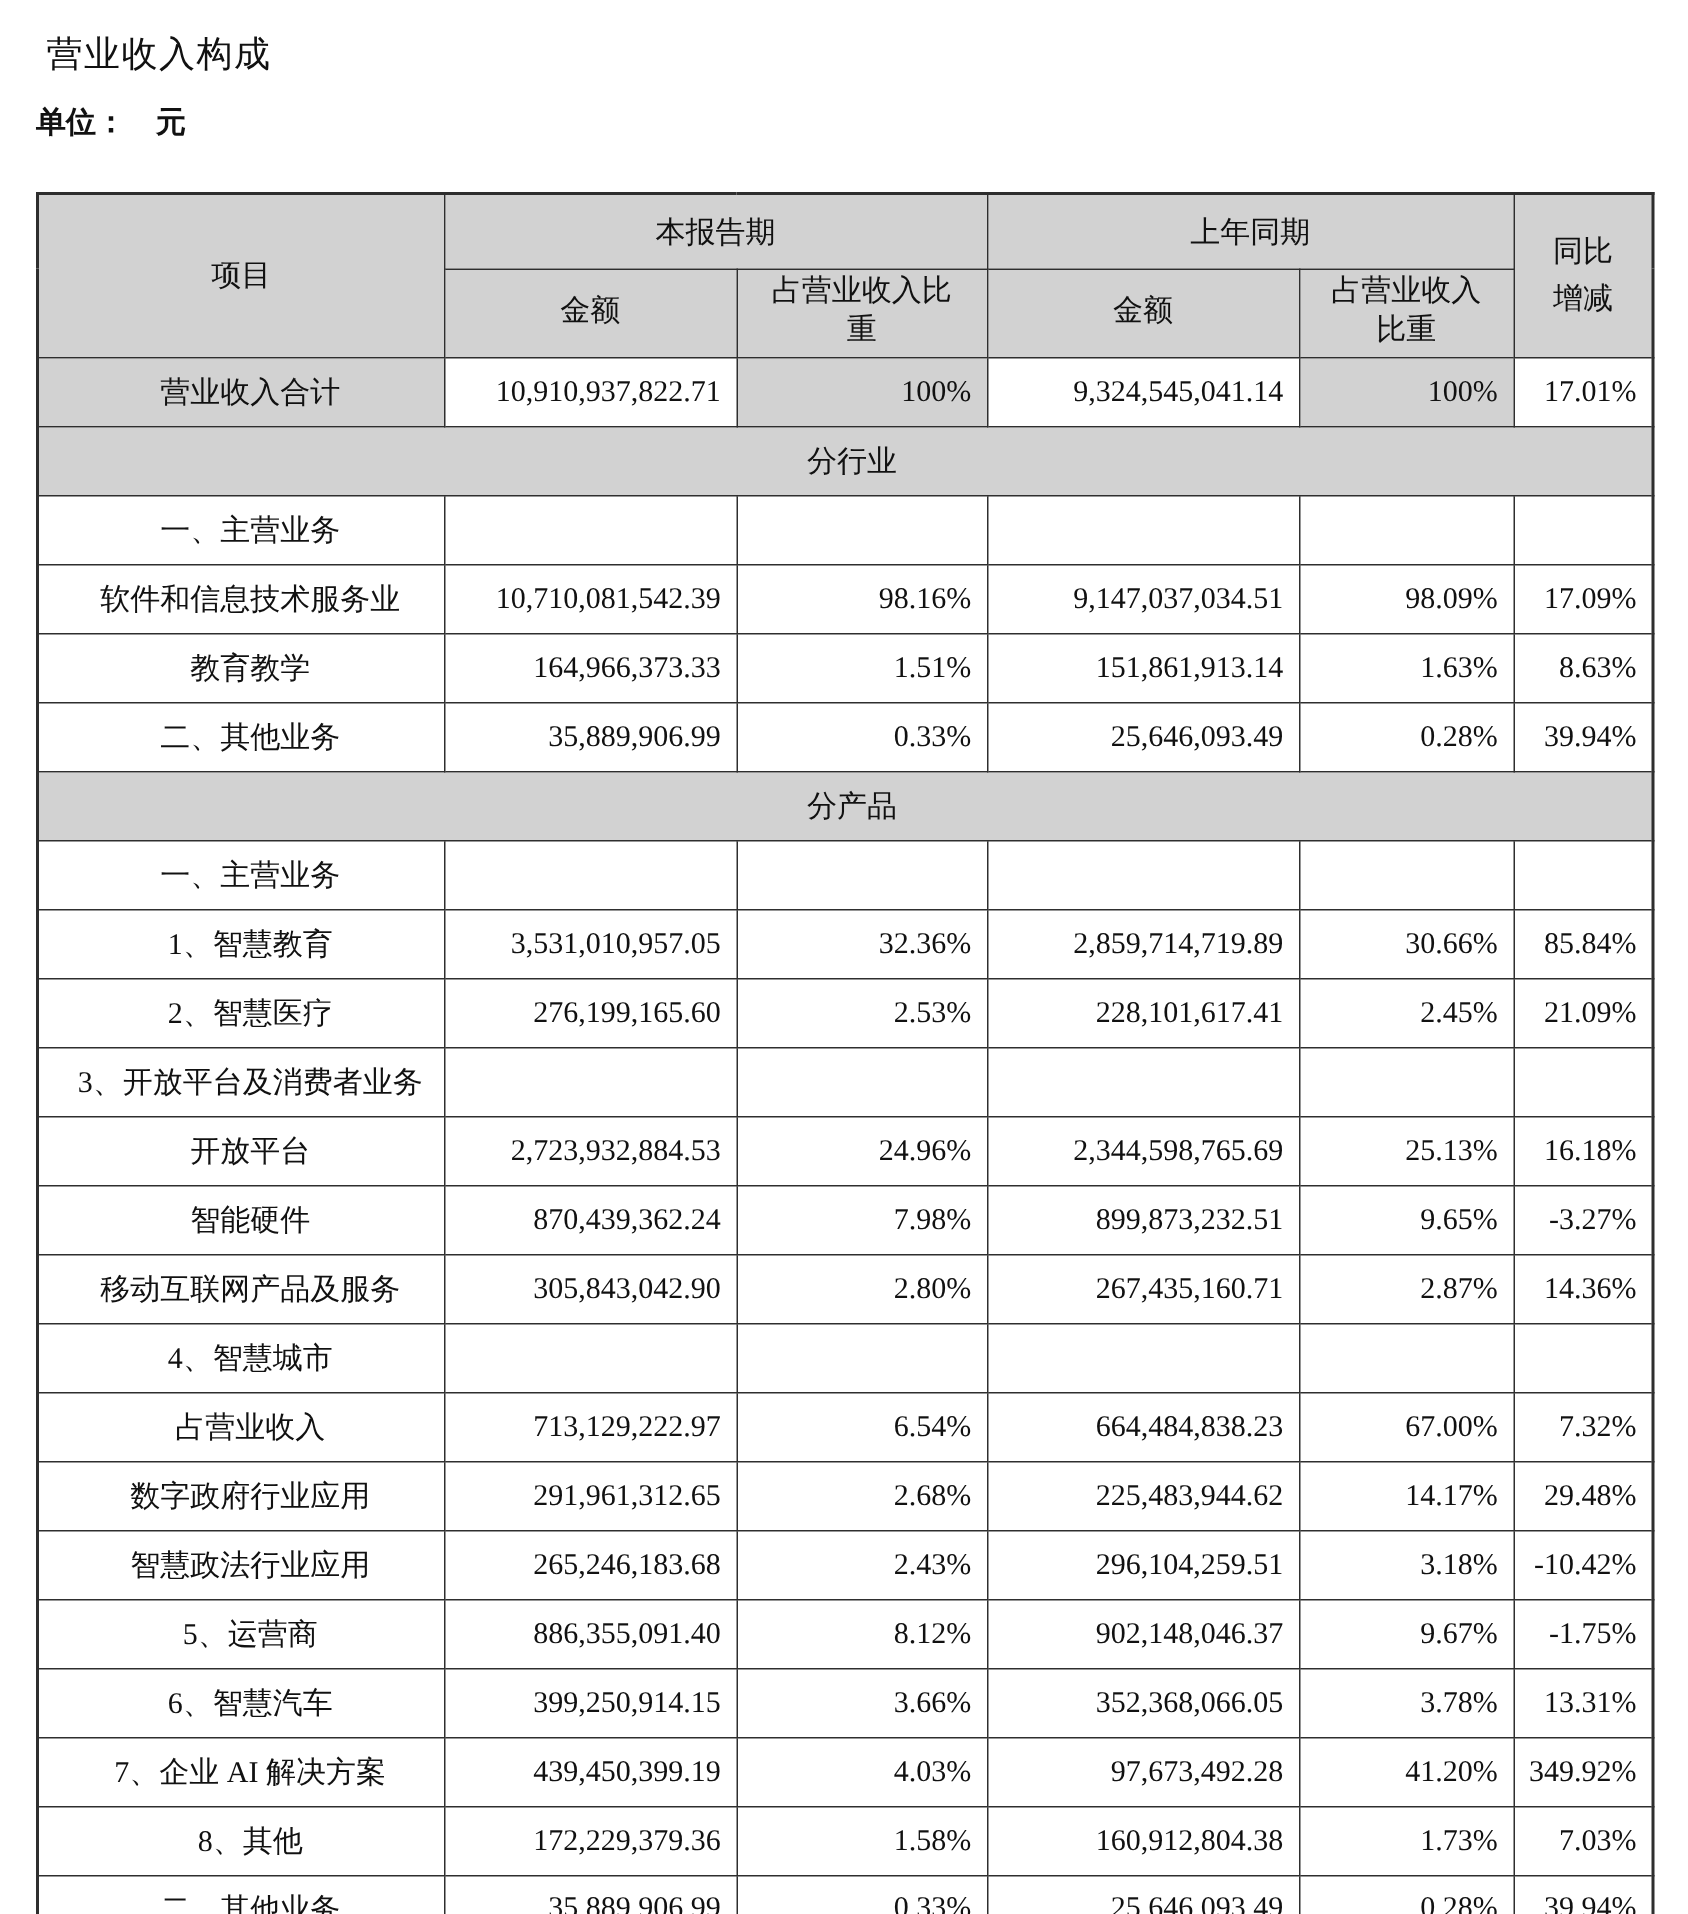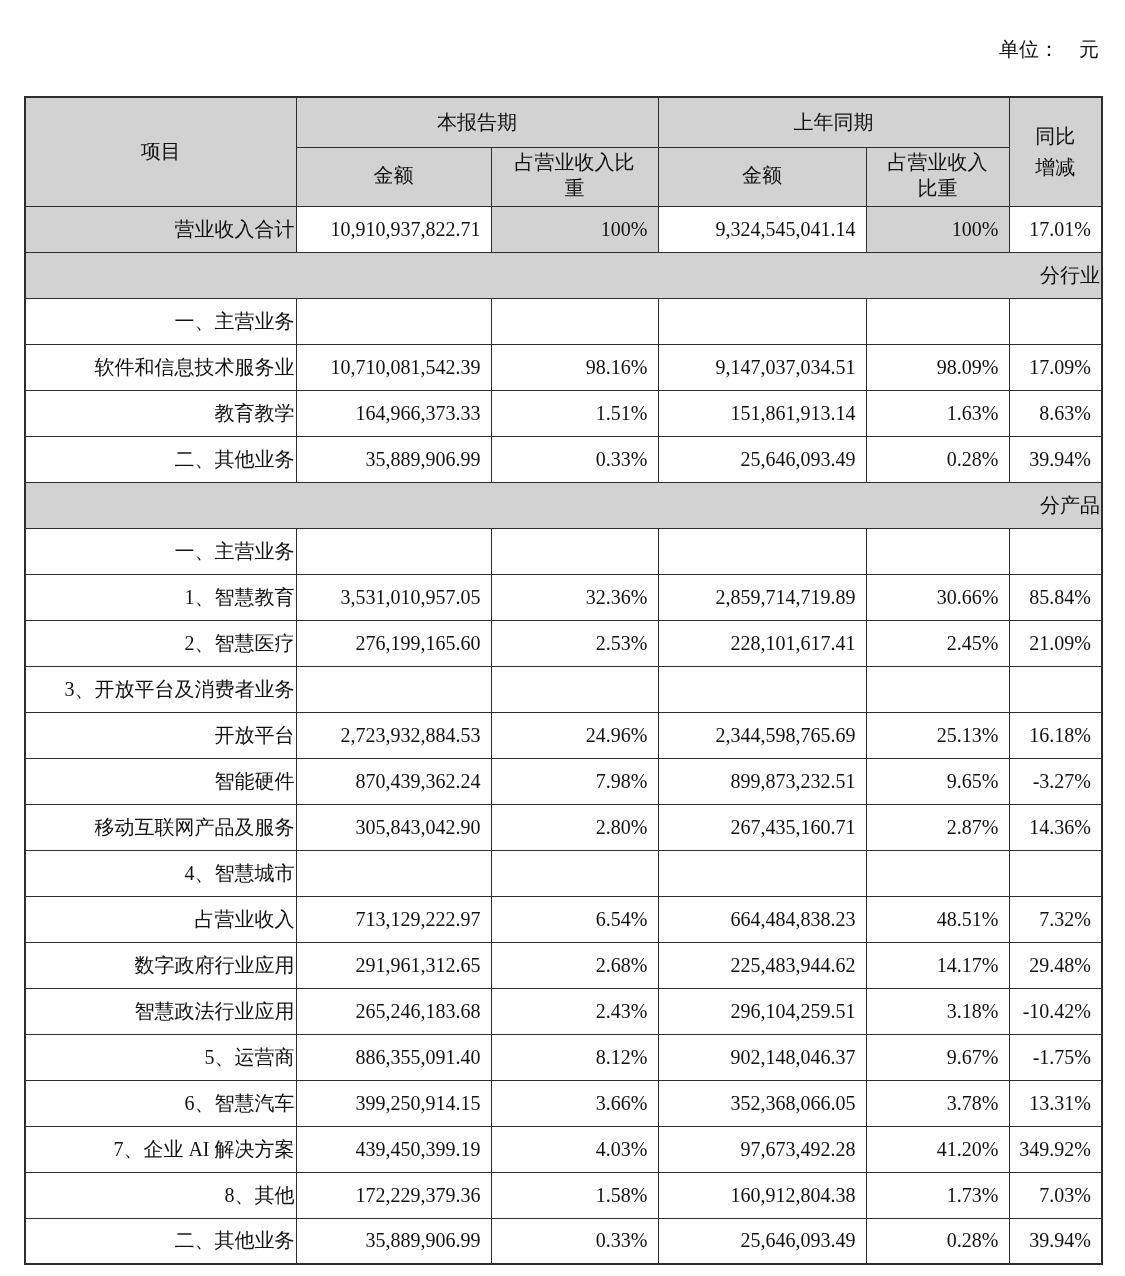--- a/index.html
+++ b/index.html
@@ -14,23 +14,23 @@
     box-sizing: border-box;
     padding: 20px 24px 0 24px;
   }
   .doc-title {
     font-size: 24px;
     font-weight: 400;
     margin: 0 0 0 7px;
     letter-spacing: 1px;
   }
   .unit-line {
-    text-align: right;
     font-size: 20px;
     margin: 16px 2px 0 0;
+    font-weight: bold;
   }
   table.rev-table {
     margin-top: 33px;
     border-collapse: collapse;
     table-layout: fixed;
     width: 1077px;
     border: 2px solid #2e2e2e;
   }
   .rev-table th, .rev-table td {
     border: 1px solid #2e2e2e;
@@ -55,39 +55,40 @@
   .th-yoy {
     white-space: pre-line;
     line-height: 1.55;
   }
   .rev-table tbody td {
     height: 46px;
     vertical-align: middle;
     background: #ffffff;
   }
   .c-label {
-    text-align: right;
+    text-align: center;
     padding-left: 13px;
   }
   .c-num {
     text-align: right;
     padding-right: 10px;
   }
   .fill { background: #d2d2d2 !important; }
   .section-cell {
     background: #d2d2d2 !important;
     padding-left: 10px;
   }
   .b-group { border-left-width: 2px; }
 </style>
 </head>
 <body>
 
 <div class="page">
 
+  <h1 class="doc-title">营业收入构成</h1>
 
   <div class="unit-line">单位：　元</div>
 
   <table class="rev-table">
     <colgroup>
       <col style="width:271px">
       <col style="width:195px">
       <col style="width:167px">
       <col style="width:208px">
       <col style="width:143px">
@@ -219,21 +220,21 @@
           <td class="c-num"></td>
           <td class="c-num b-group"></td>
           <td class="c-num"></td>
           <td class="c-num b-group"></td>
         </tr>
         <tr>
           <td class="c-label">占营业收入</td>
           <td class="c-num">713,129,222.97</td>
           <td class="c-num">6.54%</td>
           <td class="c-num b-group">664,484,838.23</td>
-          <td class="c-num">48.51%</td>
+          <td class="c-num">67.00%</td>
           <td class="c-num b-group">7.32%</td>
         </tr>
         <tr>
           <td class="c-label">数字政府行业应用</td>
           <td class="c-num">291,961,312.65</td>
           <td class="c-num">2.68%</td>
           <td class="c-num b-group">225,483,944.62</td>
           <td class="c-num">14.17%</td>
           <td class="c-num b-group">29.48%</td>
         </tr>

